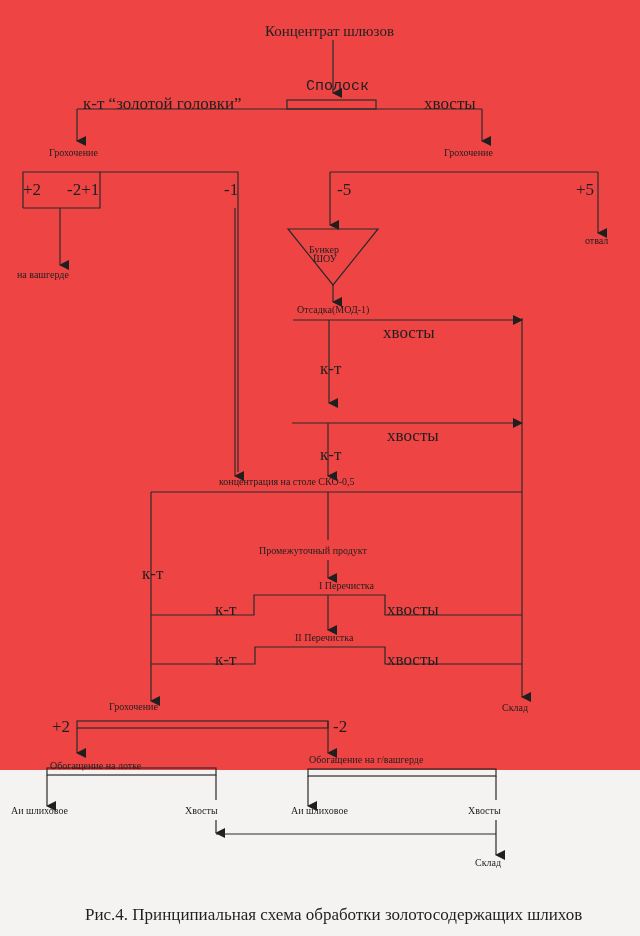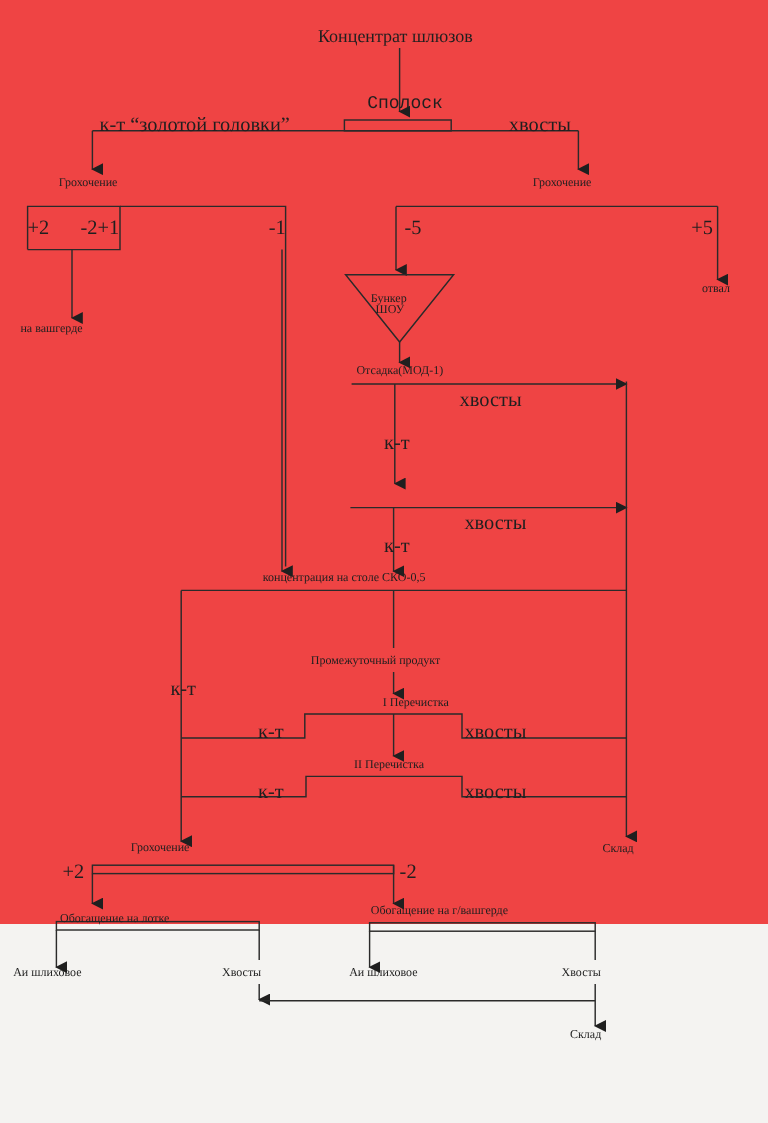--- a/index.html
+++ b/index.html
@@ -129,14 +129,15 @@
 
 <span class="lbl s14" style="left:50px;top:737px;margin-top:24px;">Обогащение на лотке</span>
 <span class="lbl s14" style="left:309px;top:755px;">Обогащение на г/вашгерде</span>
 
 <span class="lbl s14" style="left:11px;top:806px;">Аи шлиховое</span>
 <span class="lbl s14" style="left:185px;top:806px;">Хвосты</span>
 <span class="lbl s14" style="left:291px;top:806px;">Аи шлиховое</span>
 <span class="lbl s14" style="left:468px;top:806px;">Хвосты</span>
 <span class="lbl s14" style="left:475px;top:858px;">Склад</span>
 
+<span class="lbl s13" style="left:85px;top:906px;">Рис.4. Принципиальная схема обработки золотосодержащих шлихов</span>
 
 </div>
 
 </body></html>

